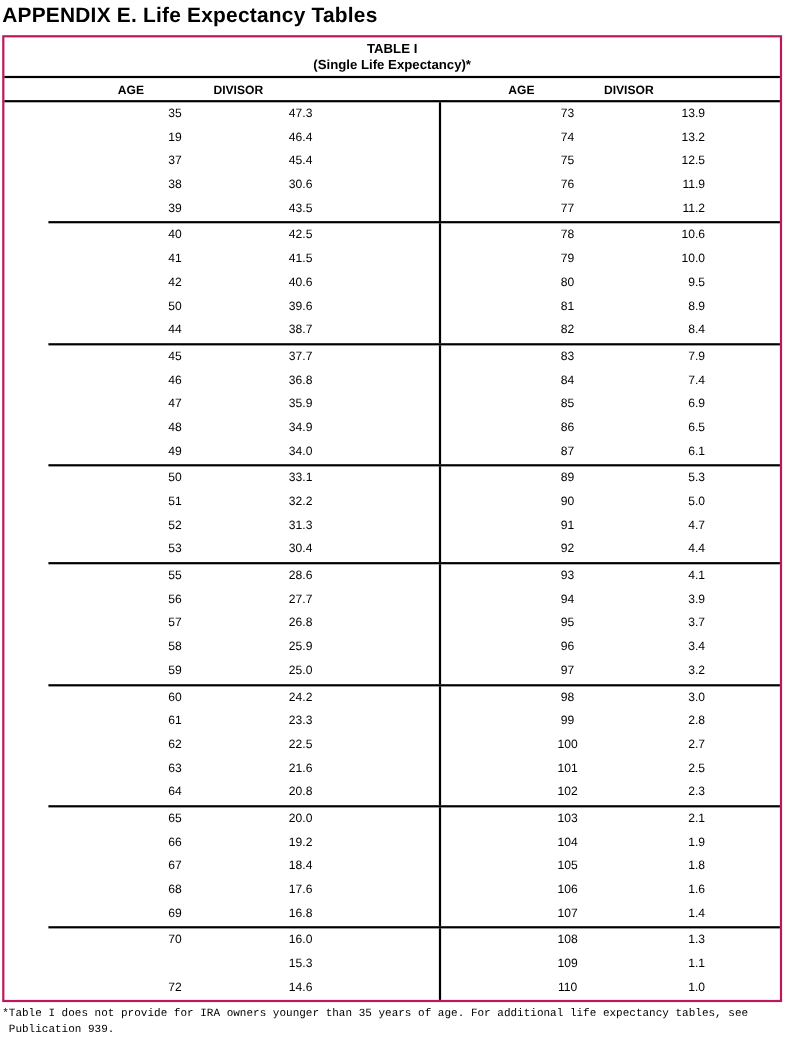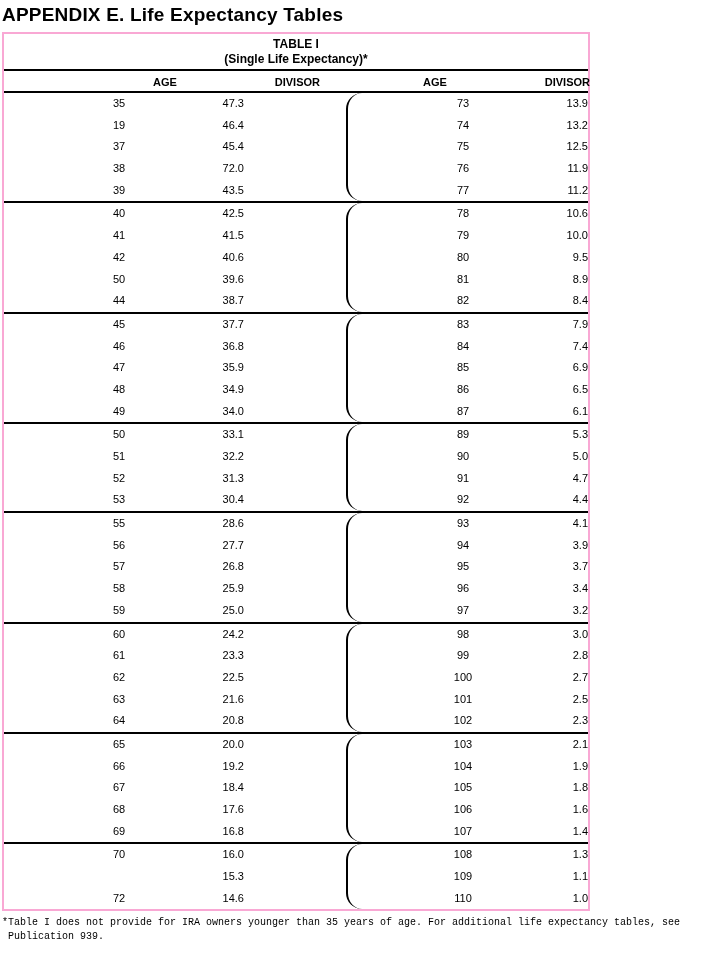--- a/index.html
+++ b/index.html
@@ -11,53 +11,52 @@
     color: #000000;
     position: relative;
   }
   .page-title {
     font-size: 19px;
     font-weight: bold;
     padding: 4px 0 0 2px;
     letter-spacing: 0.2px;
   }
   .let {
-    width: 588px;
+    width: 709px;
     margin: 6px 0 0 2px;
-    border: 2px solid #f9a8d4;
+    border: 2px solid #be185d;
   }
   .title-cell {
     text-align: center;
     font-weight: bold;
     font-size: 12px;
     line-height: 15px;
     padding: 3px 0 2px 0;
     border-bottom: 2px solid #000000;
   }
   .header-row {
     display: flex;
     border-bottom: 2px solid #000000;
     height: 22px;
     font-weight: bold;
     font-size: 11px;
     line-height: 22px;
-    padding-left: 46px;
   }
   .header-half {
     width: 355px;
     display: grid;
     grid-template-columns: 40px 150px 80px 1fr;
   }
   .header-half.right { flex: 1; }
   .hcell.age   { grid-column: 2; text-align: center; }
-  .hcell.divisor { grid-column: 3; text-align: right; }
-  .data-area .group { display: flex; }
+  .hcell.divisor { grid-column: 3; text-align: left; }
+  .data-area .group { display: flex; margin-left: 40px; }
   .data-area .group + .group { border-top: 2px solid #000000; }
   .half { width: 355px; }
-  .half.right { flex: 1; border-left: 2px solid #000000; border-radius: 16px; }
+  .half.right { flex: 1; border-left: 2px solid #000000; }
   .row {
     display: grid;
     grid-template-columns: 40px 150px 50px 1fr;
     height: 21.7px;
     line-height: 21.7px;
     font-size: 11px;
   }
   .cell.age     { grid-column: 2; text-align: center; }
   .cell.divisor { grid-column: 3; text-align: right; }
   .footnote {
@@ -99,21 +98,21 @@
           <div class="row">
             <span class="cell age">19</span>
             <span class="cell divisor">46.4</span>
           </div>
           <div class="row">
             <span class="cell age">37</span>
             <span class="cell divisor">45.4</span>
           </div>
           <div class="row">
             <span class="cell age">38</span>
-            <span class="cell divisor">72.0</span>
+            <span class="cell divisor">30.6</span>
           </div>
           <div class="row">
             <span class="cell age">39</span>
             <span class="cell divisor">43.5</span>
           </div>
         </div>
         <div class="half right">
           <div class="row">
             <span class="cell age">73</span>
             <span class="cell divisor">13.9</span>

